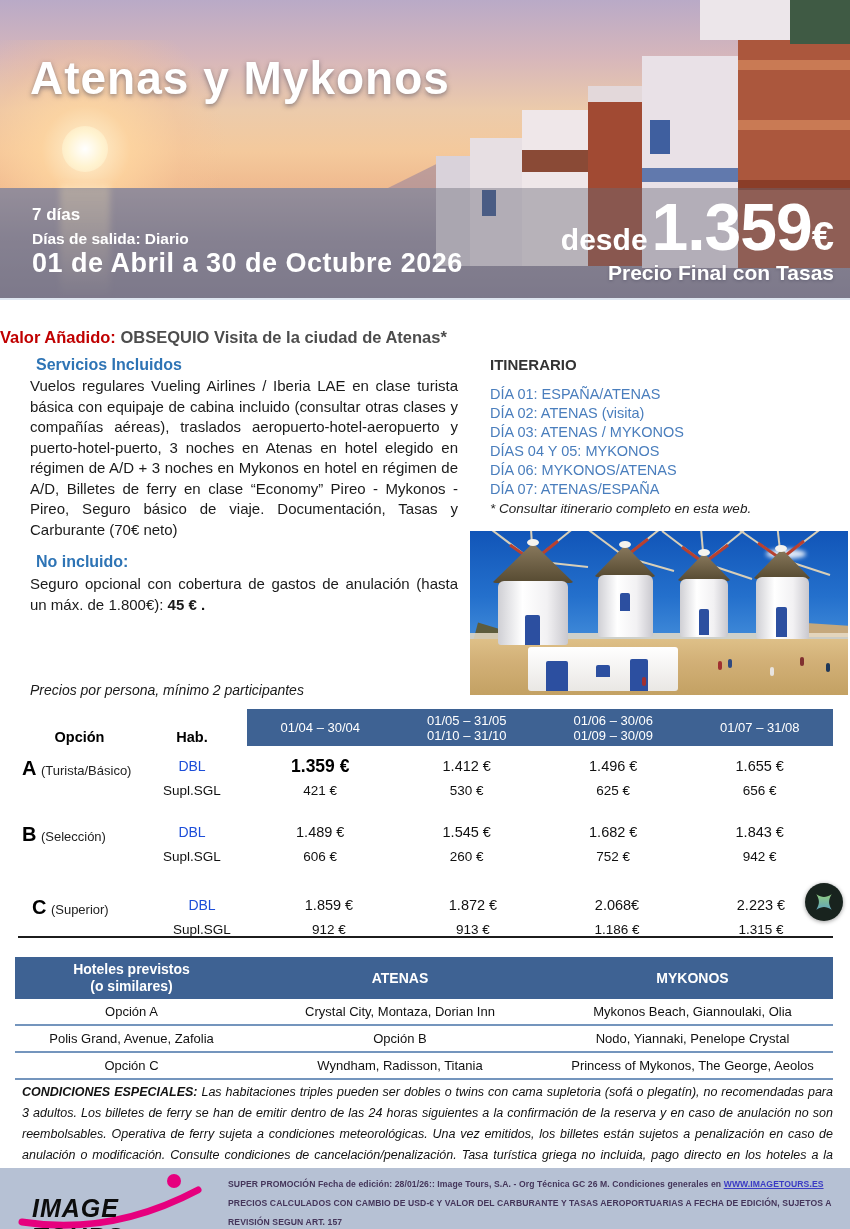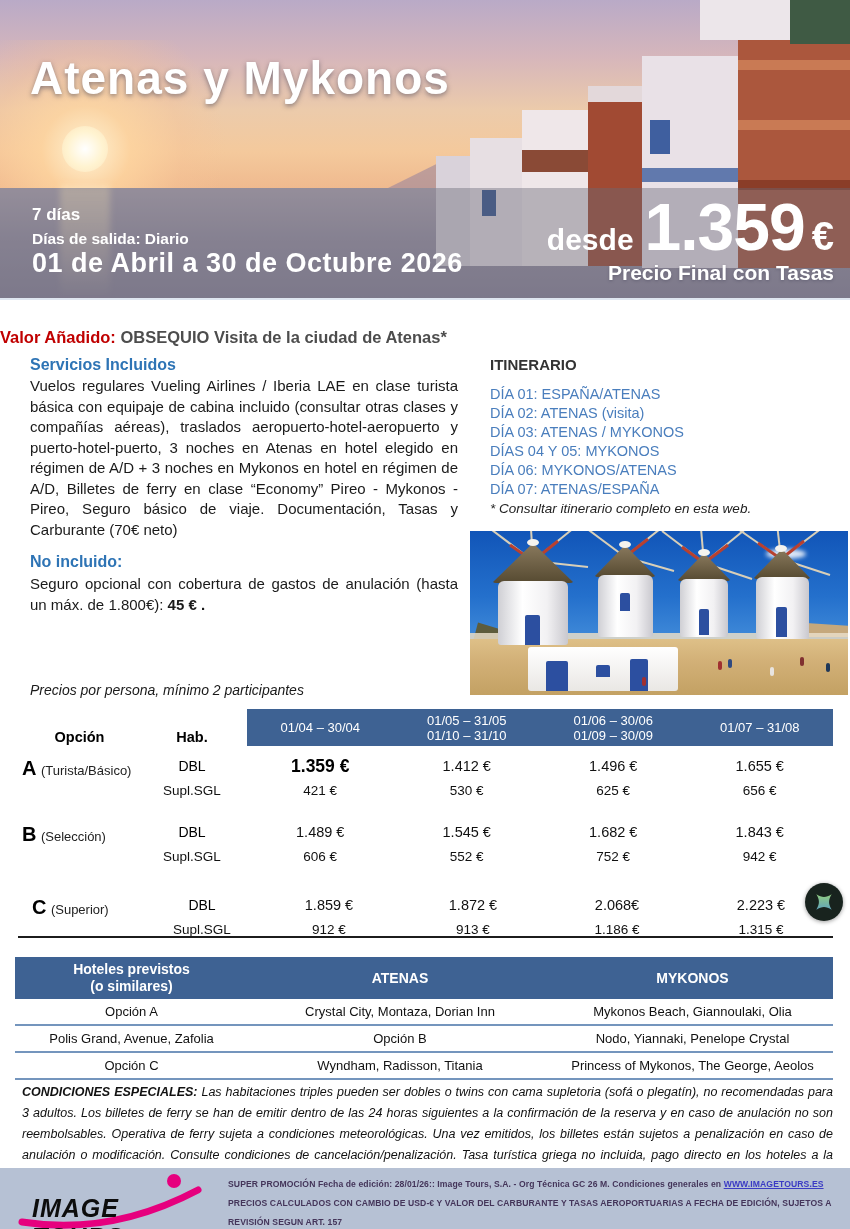--- a/index.html
+++ b/index.html
@@ -23,34 +23,34 @@
   .bld{position:absolute;}
   .hero-band{position:absolute;left:0;top:188px;width:100%;height:112px;background:rgba(104,104,120,.42);}
   .hero-bottom-line{position:absolute;left:0;top:298px;width:100%;height:2px;background:#dfe6f0;}
   .hero-title{position:absolute;left:30px;top:20px;font-size:46px;font-weight:bold;color:#fff;
     letter-spacing:1px;text-shadow:0 2px 5px rgba(60,60,80,.55);}
   .band-left{position:absolute;left:32px;top:206px;color:#fff;}
   .band-days{font-size:17px;font-weight:bold;line-height:1.1;}
   .band-dep{font-size:15.5px;font-weight:bold;margin-top:5px;}
   .band-dates{font-size:27px;font-weight:bold;letter-spacing:.5px;}
   .band-right{position:absolute;right:16px;top:196px;text-align:right;color:#fff;}
-  .price-line{display:flex;align-items:baseline;justify-content:flex-end;gap:11px;text-align:right;}
+  .price-line{display:flex;align-items:baseline;justify-content:flex-end;gap:4px;text-align:right;}
   .price-desde{font-size:30px;font-weight:bold;}
   .price-big{font-size:66px;font-weight:bold;line-height:.95;letter-spacing:-1px;}
   .price-eur{font-size:40px;font-weight:bold;margin-left:-4px;}
   .price-note{font-size:21px;font-weight:bold;margin-top:2px;text-shadow:0 1px 3px rgba(60,60,80,.4);}
 
   
   .value-line{position:absolute;left:0;top:328px;width:760px;font-size:16.5px;font-weight:bold;}
   .value-label{color:#c00000;}
   .value-text{color:#4d4d4d;}
 
   
   .svc{position:absolute;left:30px;top:356px;width:428px;}
-  .blue-head{color:#2e74b5;font-weight:bold;font-size:16px;margin:0 0 2px 0;}
+  .blue-head{color:#2e74b5;font-weight:bold;font-size:16px;margin:0 0 2px 6px;}
   .svc p.body{margin:2px 0 0 0;font-size:15px;line-height:20.5px;text-align:justify;color:#1a1a1a;}
   .noinc{position:absolute;left:30px;top:553px;width:428px;}
   .noinc p.body{margin:2px 0 0 0;font-size:15px;line-height:21px;text-align:justify;color:#1a1a1a;}
   .bold45{font-weight:bold;}
 
   
   .itin{position:absolute;left:490px;top:356px;width:350px;}
   .itin-title{font-weight:bold;font-size:15px;color:#333;margin-bottom:12px;}
   .itin-day{color:#4a7ebd;font-size:14.5px;line-height:19px;}
   .itin-note{font-size:13.5px;font-style:italic;color:#222;margin-top:2px;}
@@ -82,21 +82,21 @@
   .pt-header{height:37px;}
   .pt-h-opt,.pt-h-hab{display:flex;align-items:flex-end;justify-content:center;font-weight:bold;font-size:14.5px;color:#000;padding-bottom:1px;}
   .pt-h-date{background:#3e6293;color:#fff;font-size:13px;display:flex;flex-direction:column;align-items:center;justify-content:center;line-height:15px;}
   .pt-group{align-items:start;}
   .pt-ga{margin-top:7px;}
   .pt-gb{margin-top:16px;}
   .pt-gc{margin-top:23px;margin-left:10px;}
   .opt-cell{padding-top:4px;white-space:nowrap;}
   .opt-letter{font-size:20px;font-weight:bold;color:#000;}
   .opt-cat{font-size:13px;color:#222;}
-  .hab-line1{font-size:14px;text-align:center;line-height:26px;color:#000000;}
+  .hab-line1{font-size:14px;text-align:center;line-height:26px;color:#1d4ed8;}
   .hab-line2{font-size:13.5px;text-align:center;line-height:24px;color:#111;}
   .val-dbl{font-size:14.5px;text-align:center;line-height:26px;color:#111;}
   .val-dbl.em{font-size:17.5px;font-weight:bold;color:#000;}
   .val-sgl{font-size:13.5px;text-align:center;line-height:24px;color:#111;}
   .divider{position:absolute;left:18px;top:936px;width:815px;height:2px;background:#1c1c1c;}
 
   
   .ht{position:absolute;left:15px;top:957px;width:818px;}
   .ht-head{display:grid;grid-template-columns:233px 304px 281px;background:#3e6293;color:#fff;height:42px;}
   .ht-h{display:flex;align-items:center;justify-content:center;font-weight:bold;font-size:14px;text-align:center;line-height:17px;flex-direction:column;}
@@ -315,21 +315,21 @@
       <div>
           <div class="hab-line1">DBL</div>
           <div class="hab-line2">Supl.SGL</div>
         </div>
       <div>
           <div class="val-dbl">1.489 €</div>
           <div class="val-sgl">606 €</div>
         </div>
       <div>
           <div class="val-dbl">1.545 €</div>
-          <div class="val-sgl">552 €</div>
+          <div class="val-sgl">260 €</div>
         </div>
       <div>
           <div class="val-dbl">1.682 €</div>
           <div class="val-sgl">752 €</div>
         </div>
       <div>
           <div class="val-dbl">1.843 €</div>
           <div class="val-sgl">942 €</div>
         </div>
     </div>

